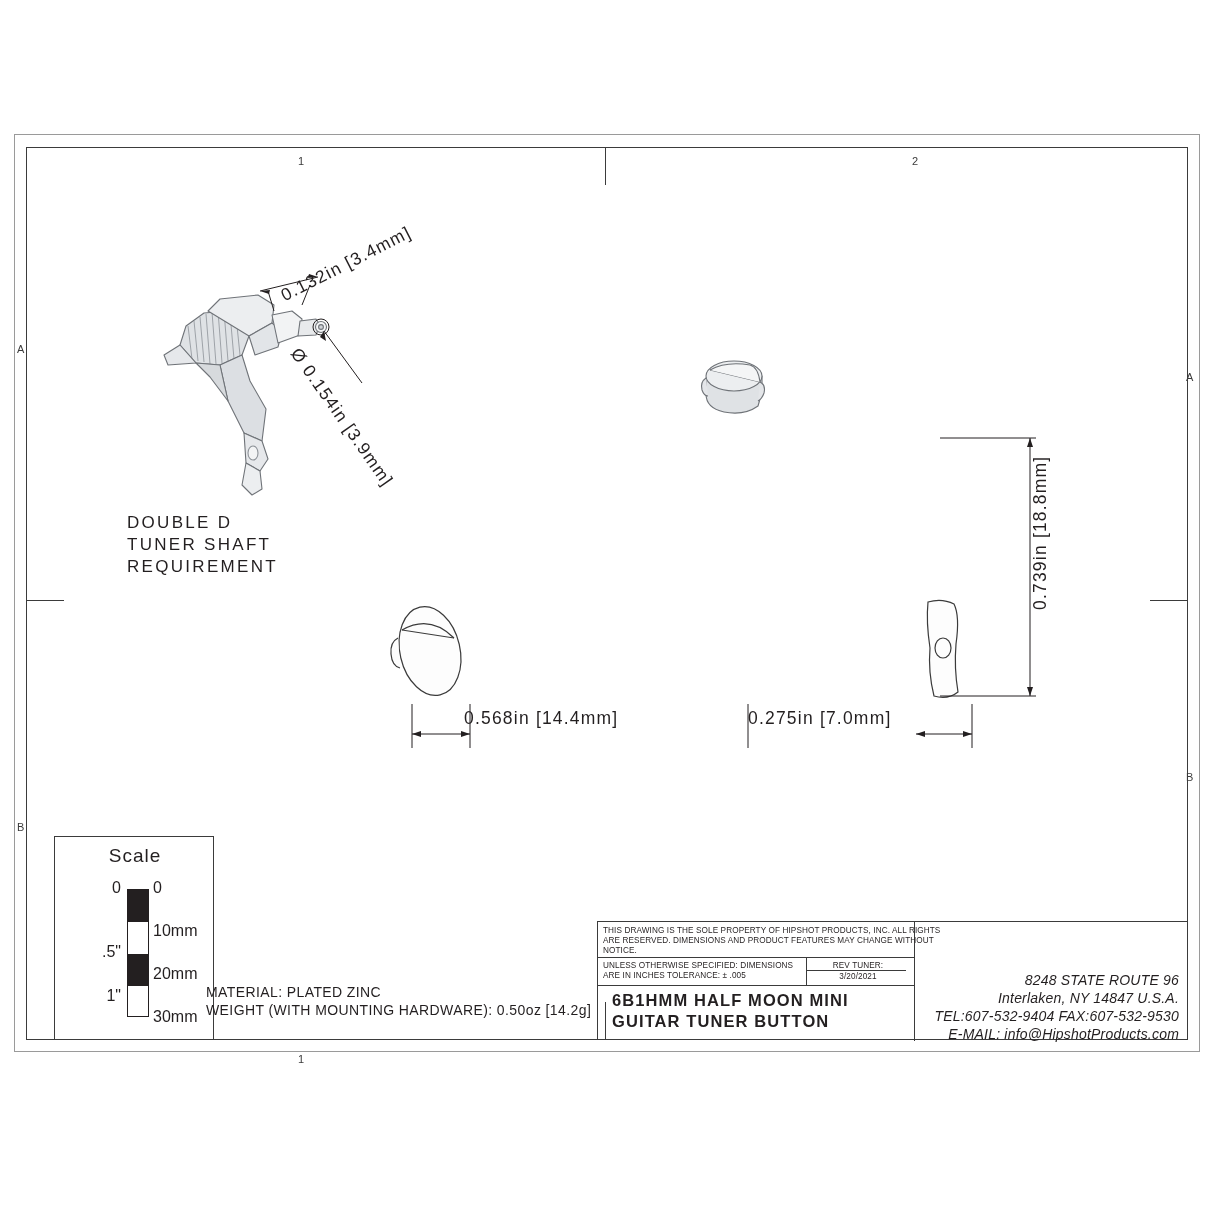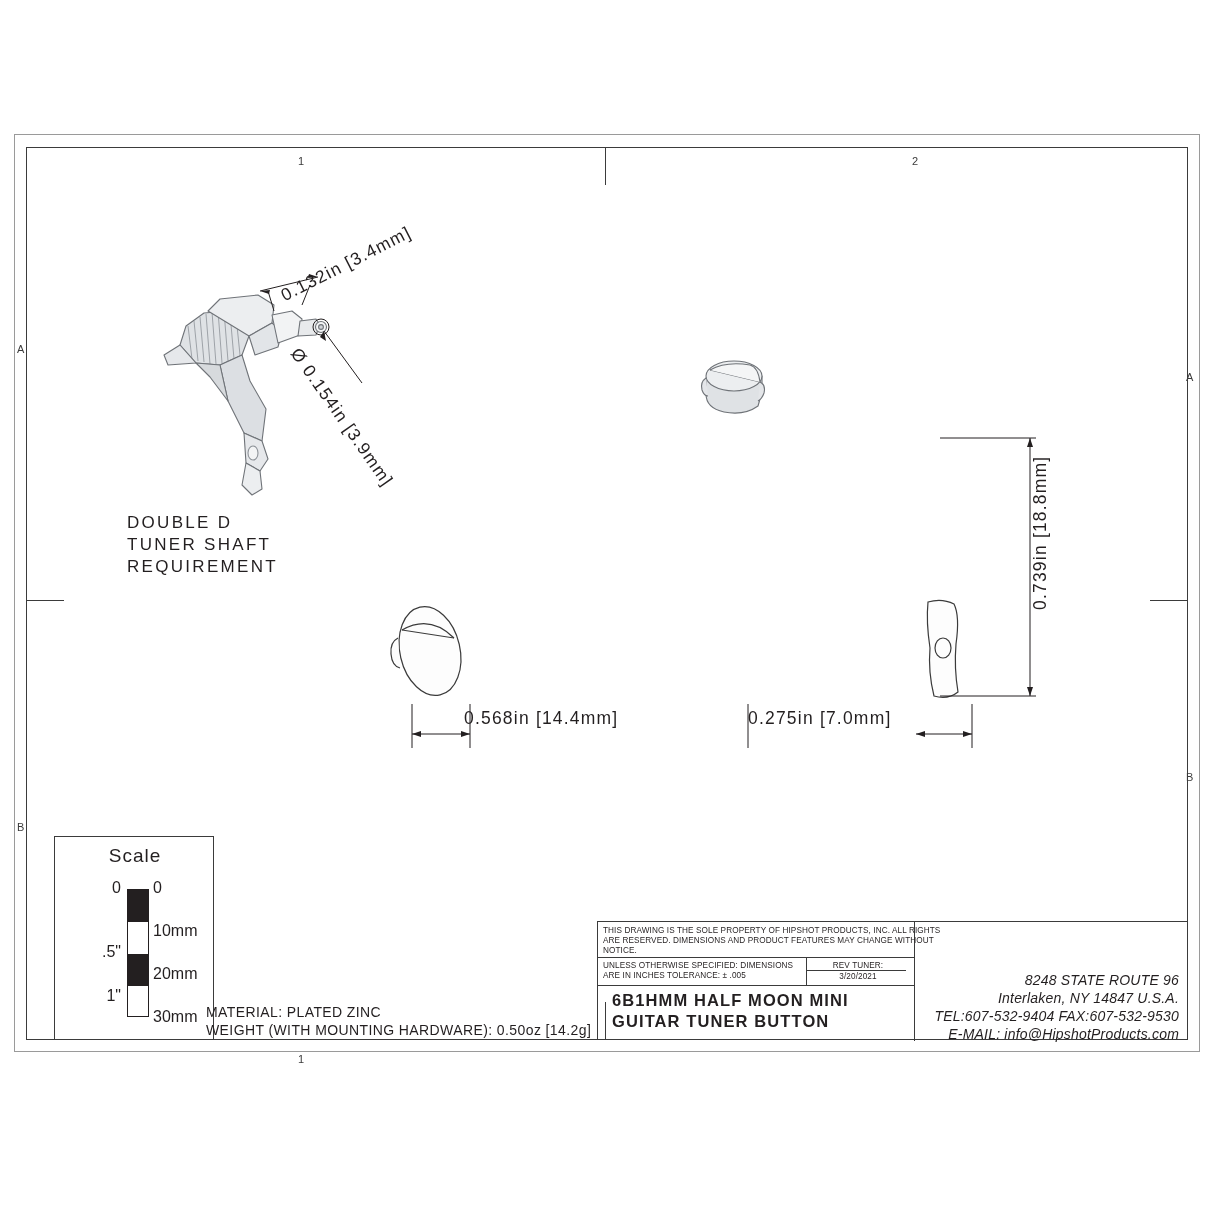--- a/index.html
+++ b/index.html
@@ -193,21 +193,20 @@
   }
   .mat-text {
     position: absolute;
     left: 206px;
     top: 983px;
     font-size: 14px;
     letter-spacing: 0.4px;
     line-height: 18px;
     color: #231f20;
     white-space: pre;
-    margin-top: 20px;
   }
   svg { display: block; overflow: visible; }
 </style>
 </head>
 <body>
 
 <div id="sheet">
 
   <div class="outer-border"></div>
   <div class="inner-border"></div>

